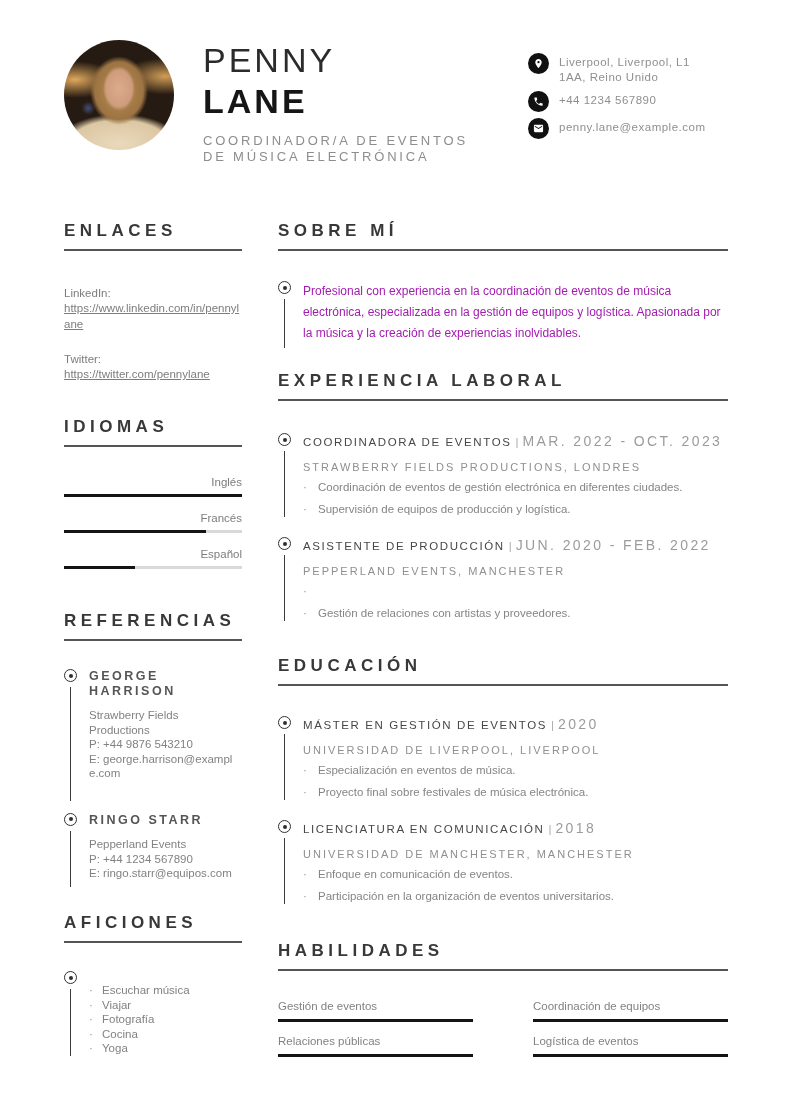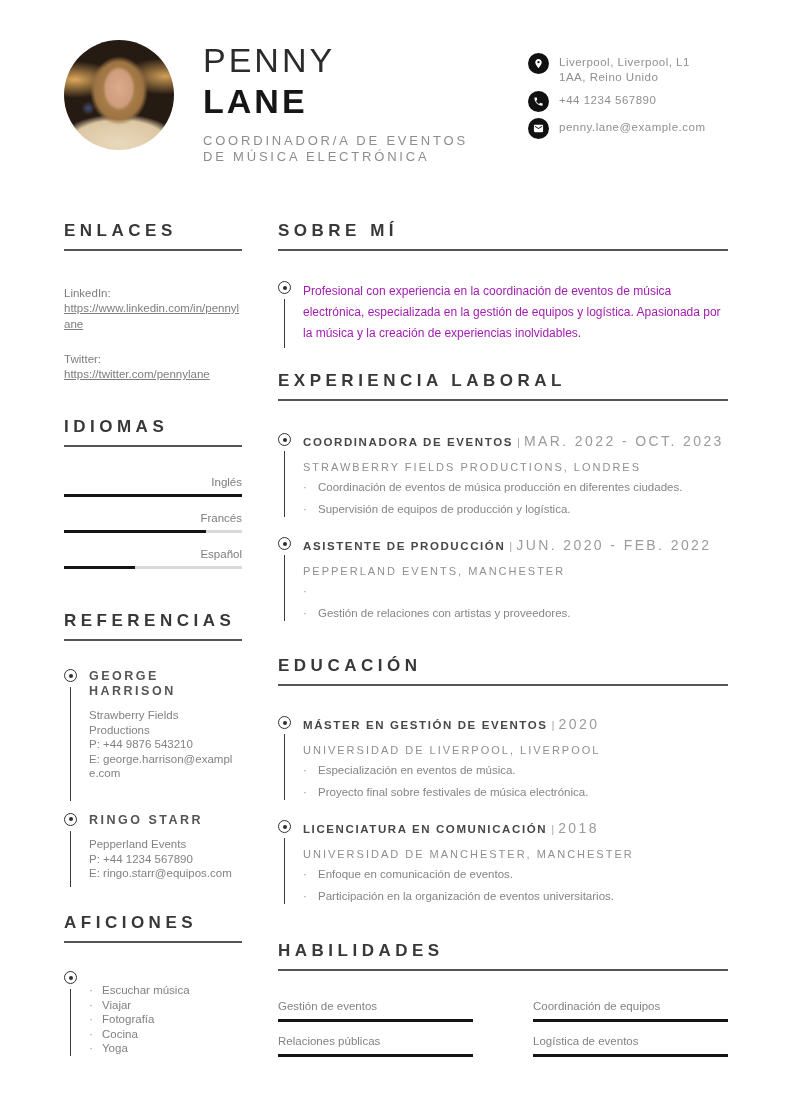--- a/index.html
+++ b/index.html
@@ -63,21 +63,21 @@
   .hobby-list { margin-top:12px; }
   .hobby-line { display:flex; font-size:11.5px; color:#828282; line-height:14.6px; }
   .dot-pre { width:13px; flex:0 0 13px; color:#9a9a9a; }
 
   
   .col-right { width:450px; }
   .about-text { font-size:12px; color:#a21caf; line-height:21px; padding-bottom:4px; }
 
   .entry { margin-bottom:20px; }
   .entry-title { font-size:11.5px; line-height:16px; white-space:nowrap; }
-  .entry-title .t { font-weight:700; letter-spacing:1.6px; color:#474747; }
+  .entry-title .t { font-weight:400; letter-spacing:1.6px; color:#474747; }
   .entry-title .sep { color:#aaaaaa; padding:0 4px; font-weight:400; }
   .entry-title .d { color:#9b9b9b; letter-spacing:2.4px; font-weight:400; font-size:14px; }
   .entry-org { margin-top:10px; font-size:11px; letter-spacing:2px; color:#8f8f8f; line-height:14px; }
   .entry-bullets { margin-top:6px; }
   .entry-bullet { display:flex; font-size:11.5px; color:#858585; line-height:15px; margin-bottom:7px; }
   .entry-bullet:last-child { margin-bottom:0; }
   .entry-bullet .dot-pre { width:15px; flex:0 0 15px; text-align:left; color:#9a9a9a; }
 
   .skill-grid { margin-top:28px; display:grid; grid-template-columns:195px 195px; column-gap:60px; row-gap:12px; }
   .skill-name { font-size:11.5px; color:#828282; line-height:15px; }
@@ -264,21 +264,21 @@
         <div class="vline"></div>
       </div>
       <div class="b-content">
         <div class="entry-title">
           <span class="t">COORDINADORA DE EVENTOS</span><span class="sep">|</span><span class="d">MAR. 2022 - OCT. 2023</span>
         </div>
         <div class="entry-org">STRAWBERRY FIELDS PRODUCTIONS, LONDRES</div>
         <div class="entry-bullets">
           <div class="entry-bullet">
               <span class="dot-pre">·</span>
-              <span>Coordinación de eventos de música producción en diferentes ciudades.</span>
+              <span>Coordinación de eventos de gestión electrónica en diferentes ciudades.</span>
             </div>
           <div class="entry-bullet">
               <span class="dot-pre">·</span>
               <span>Supervisión de equipos de producción y logística.</span>
             </div>
         </div>
       </div>
     </div>
 
     <div class="b-item entry">

